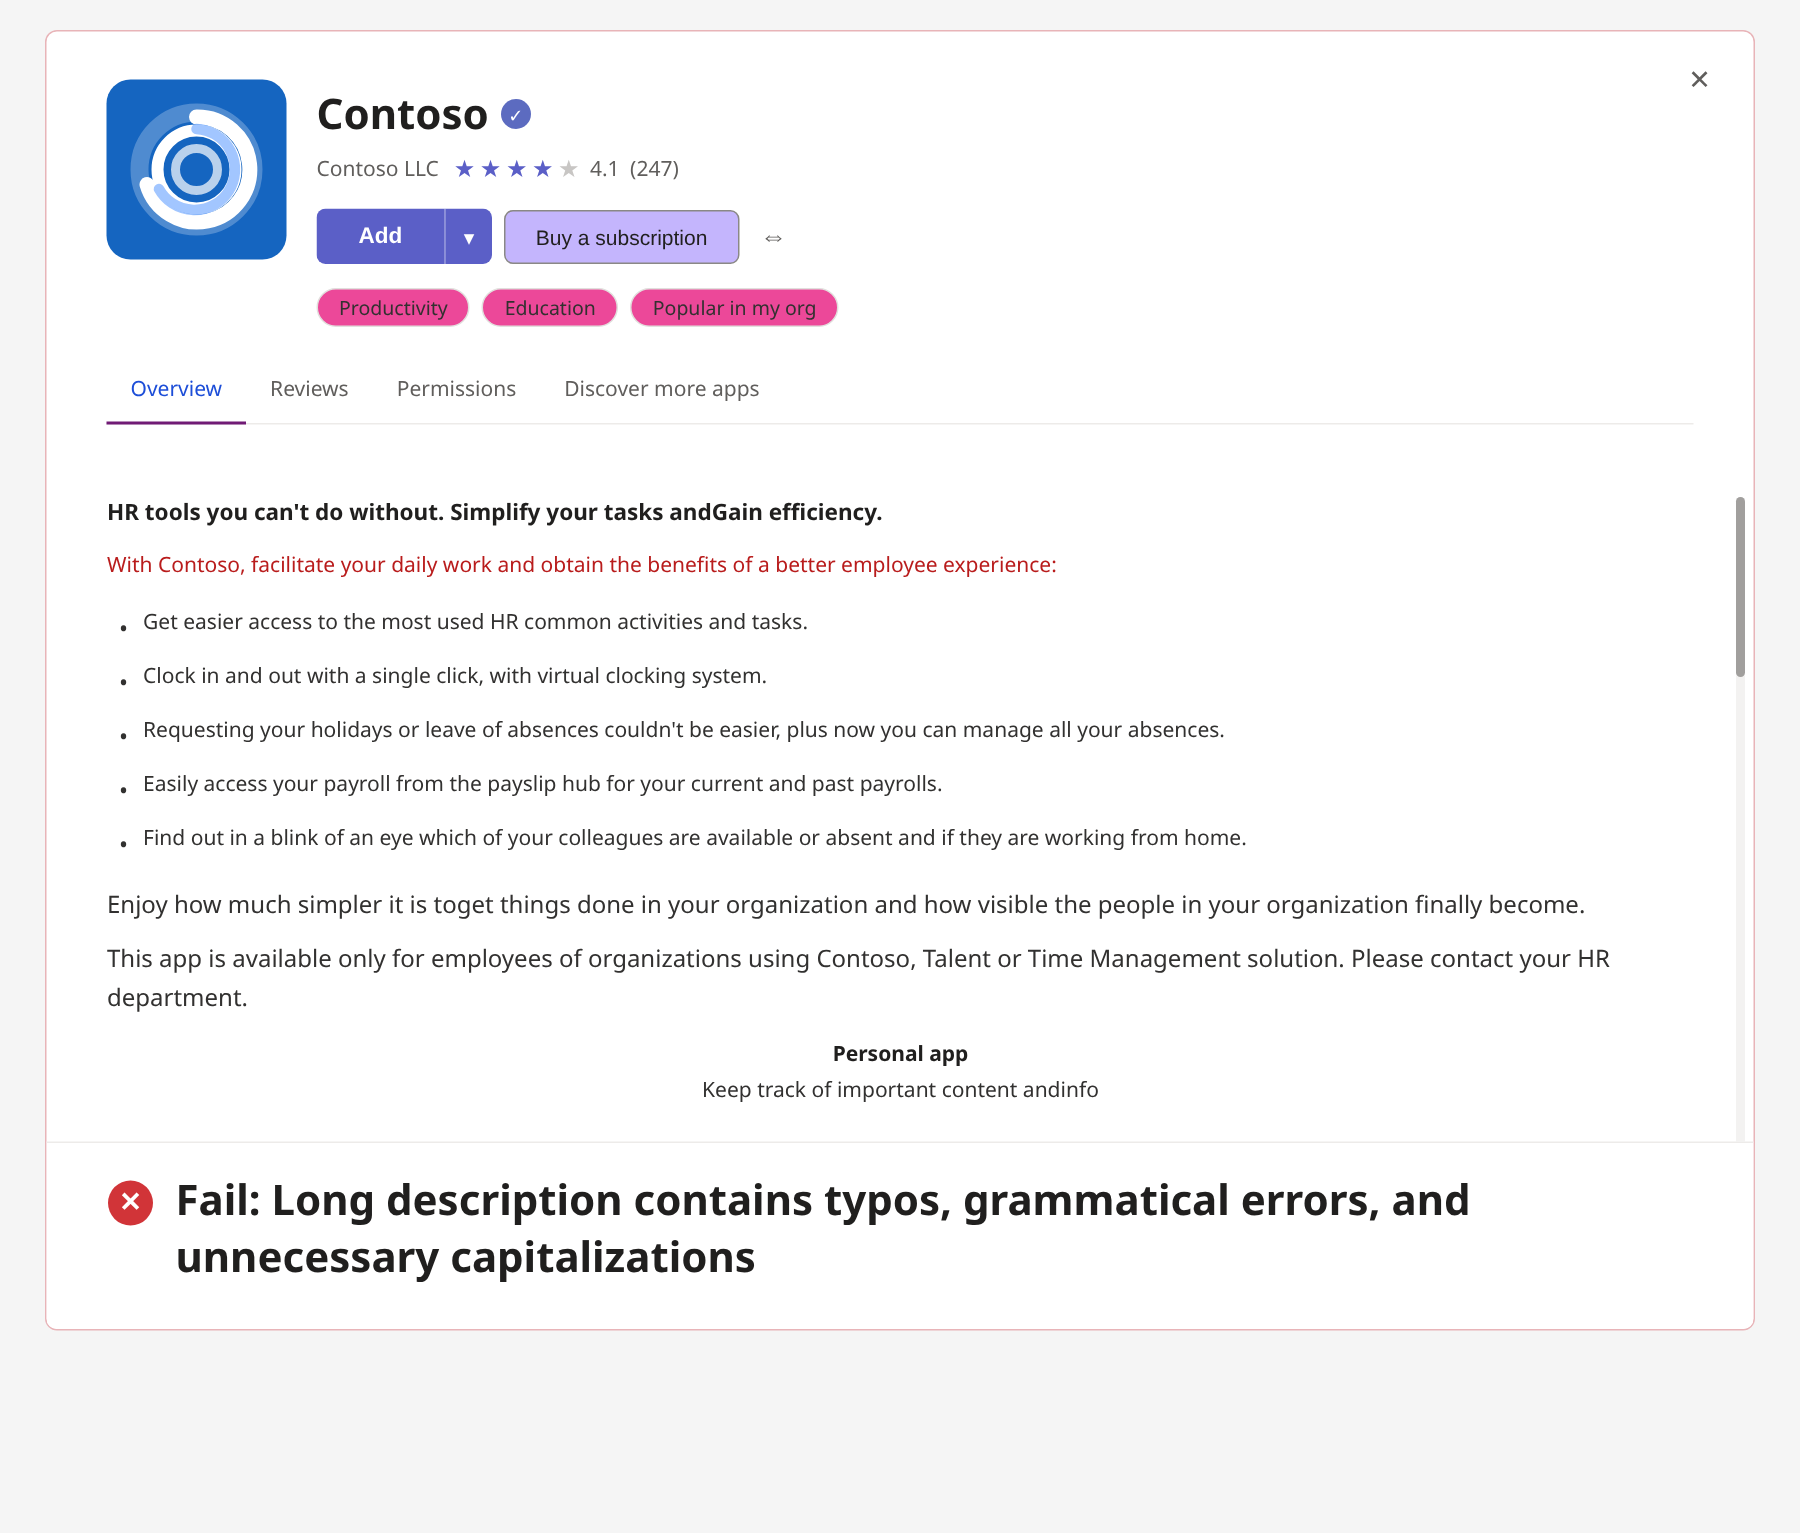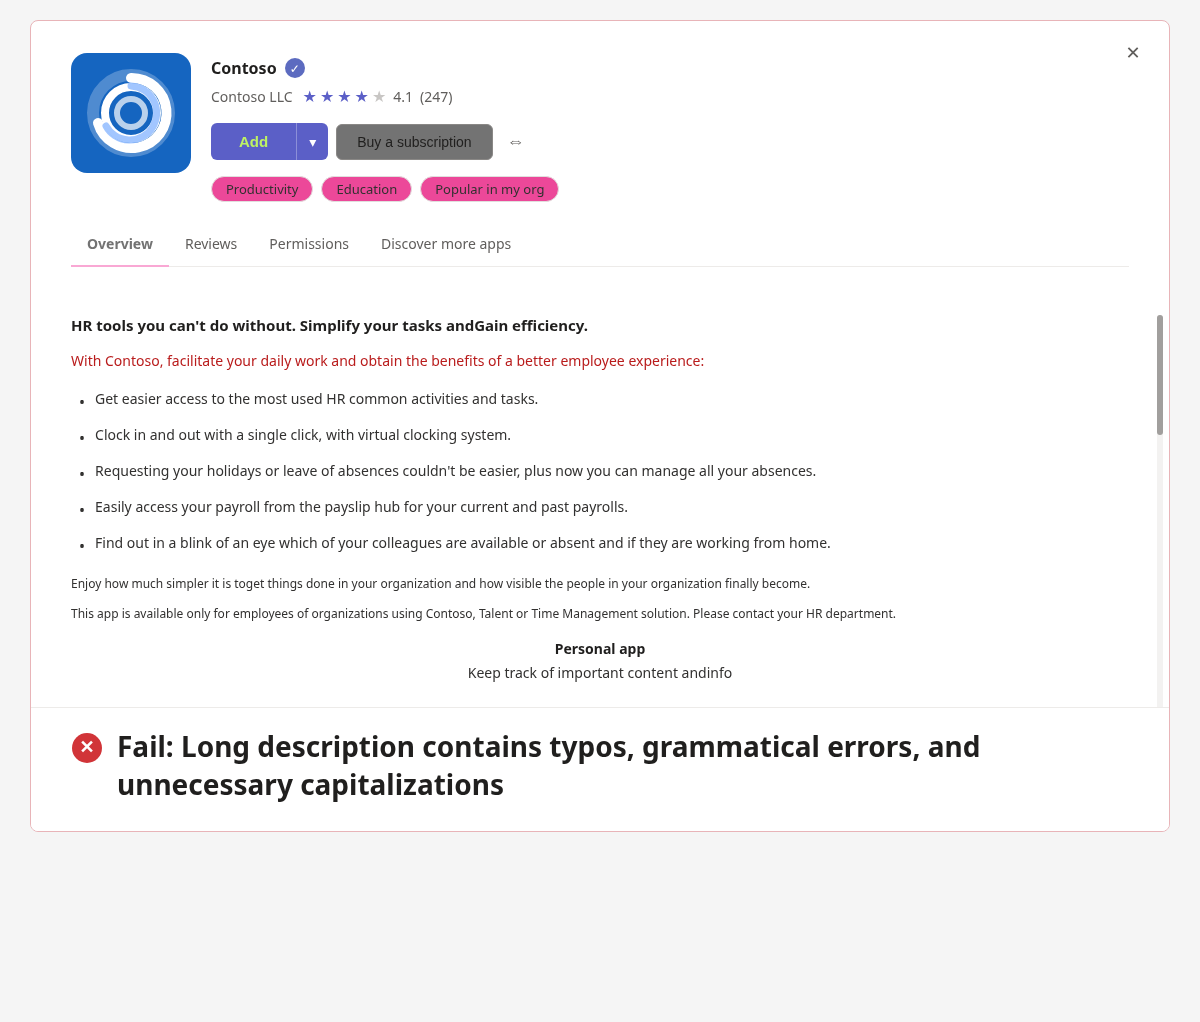--- a/index.html
+++ b/index.html
@@ -69,21 +69,21 @@
     }
 
     .app-title-row {
       display: flex;
       align-items: center;
       gap: 8px;
       margin-bottom: 6px;
     }
 
     .app-name {
-      font-size: 16px;
+      font-size: 28px;
       font-weight: 700;
       color: #201f1e;
     }
 
     .verified-icon {
       width: 20px;
       height: 20px;
       background: #5c6bc0;
       border-radius: 50%;
       display: flex;
@@ -132,40 +132,40 @@
     }
 
     .add-btn-group {
       display: flex;
       border-radius: 6px;
       overflow: hidden;
     }
 
     .add-btn-main {
       background: #5b5fc7;
-      color: #bef264;
+      color: #ffffff;
       border: none;
       padding: 10px 28px;
       font-size: 15px;
       font-weight: 600;
       cursor: pointer;
       border-right: 1px solid rgba(255,255,255,0.3);
     }
 
     .add-btn-dropdown {
       background: #5b5fc7;
       color: white;
       border: none;
       padding: 10px 12px;
       cursor: pointer;
       font-size: 14px;
     }
 
     .buy-btn {
-      background: #737373;
+      background: #c4b5fd;
       color: #201f1e;
       border: 1.5px solid #8a8886;
       border-radius: 6px;
       padding: 9px 20px;
       font-size: 14px;
       cursor: pointer;
     }
 
     .link-btn {
       background: none;
@@ -202,23 +202,23 @@
     .tab {
       padding: 12px 16px;
       font-size: 14px;
       color: #605e5c;
       cursor: pointer;
       border-bottom: 2px solid transparent;
       margin-bottom: -1px;
     }
 
     .tab.active {
-      color: #737373;
-      border-bottom: 2px solid #f9a8d4;
-      font-weight: 700;
+      color: #1d4ed8;
+      border-bottom: 2px solid #701a75;
+      font-weight: 400;
     }
 
     .content-area {
       padding: 24px 40px 24px 40px;
       max-height: 520px;
       overflow-y: auto;
       position: relative;
     }
 
     .scrollbar-track {
@@ -271,21 +271,21 @@
     }
 
     .bullet-dot {
       flex-shrink: 0;
       margin-top: 2px;
       font-size: 16px;
       color: #323130;
     }
 
     .content-paragraph {
-      font-size: 12px;
+      font-size: 16px;
       color: #323130;
       line-height: 1.6;
       margin-bottom: 10px;
     }
 
     .personal-app-section {
       margin-top: 16px;
       text-align: center;
     }
 

